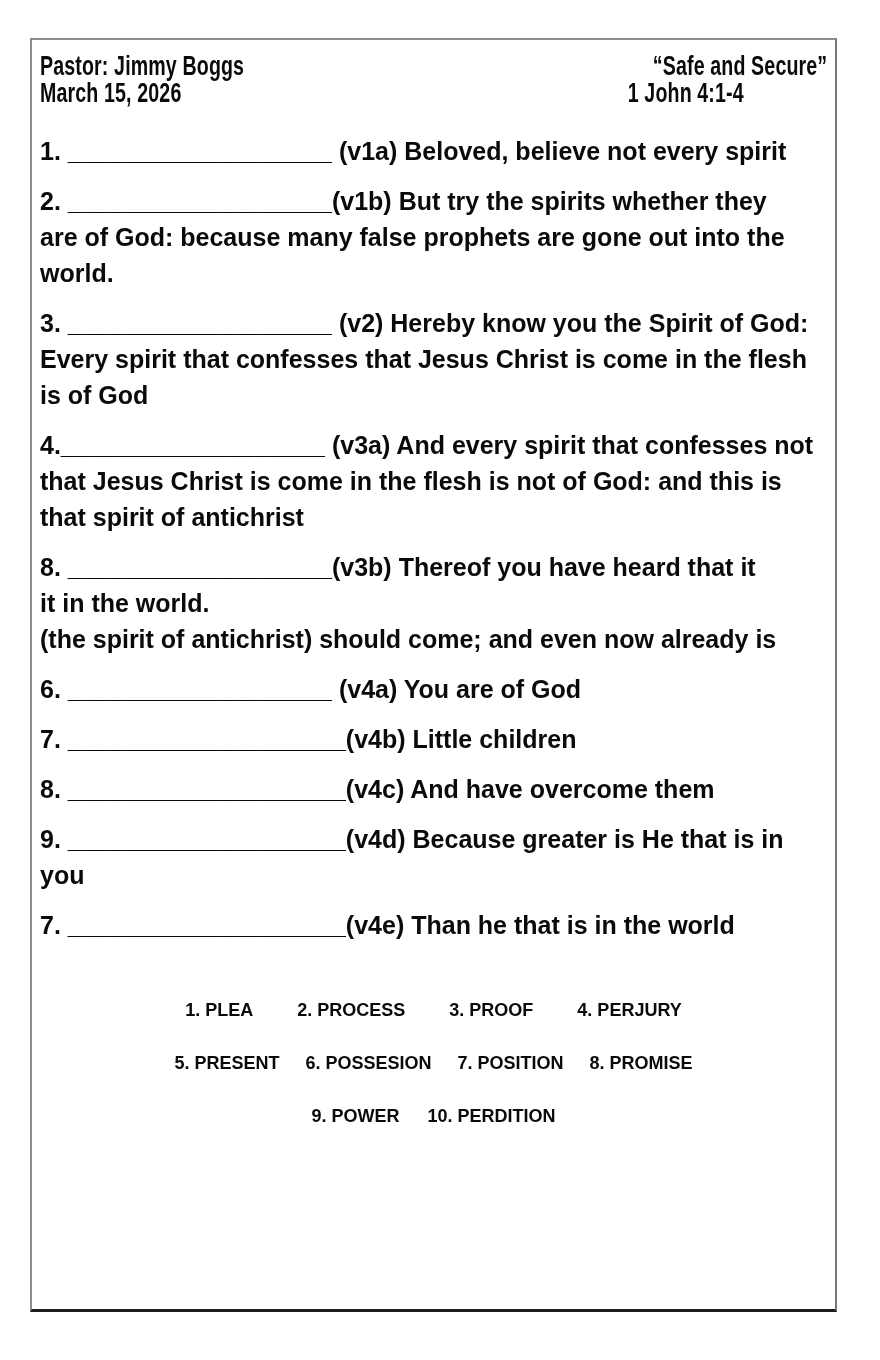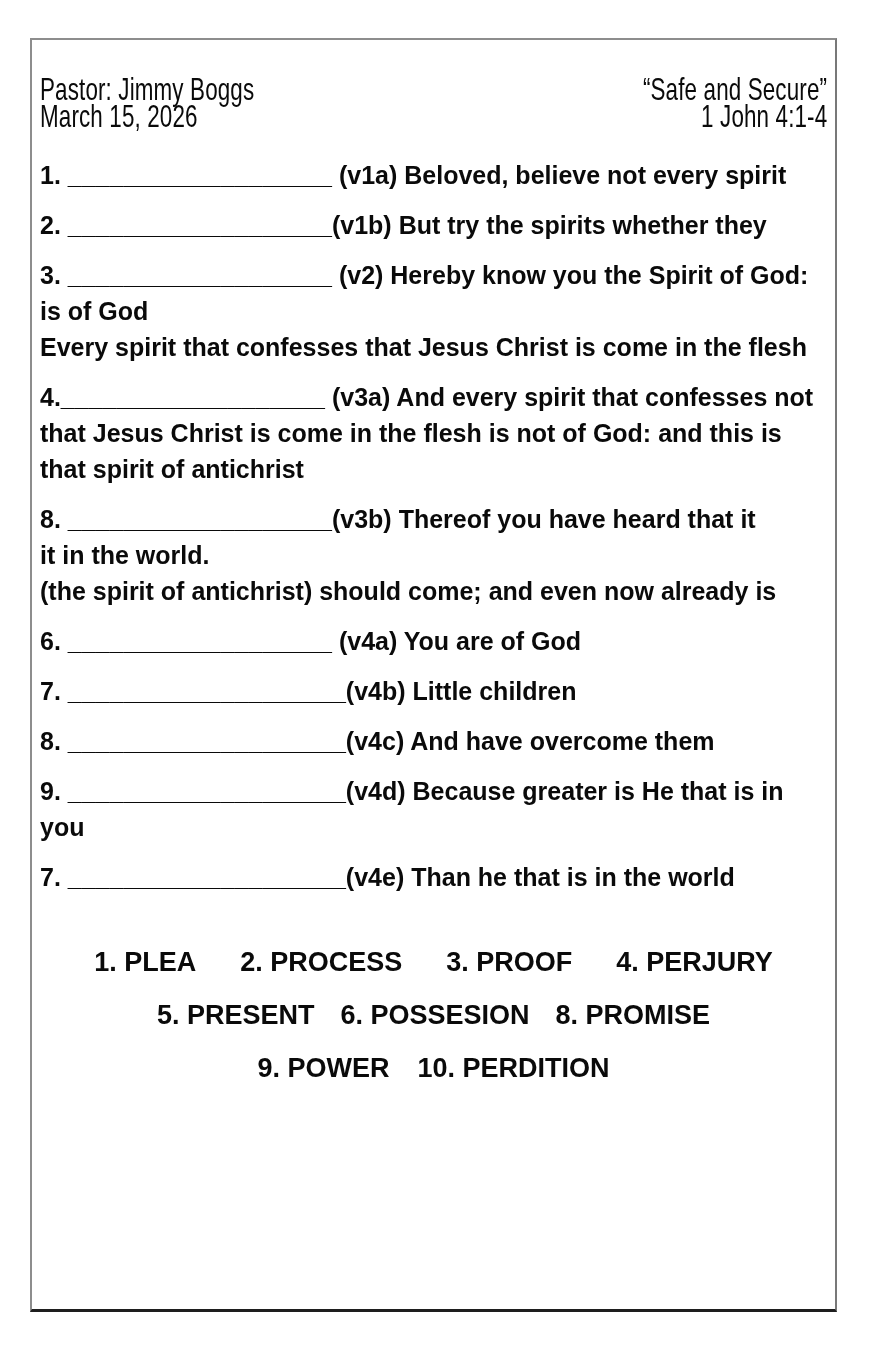--- a/index.html
+++ b/index.html
@@ -23,50 +23,49 @@
     border-left: 2px solid #8d8d8d;
     border-right: 2px solid #787878;
     border-bottom: 3px solid #1e1e1e;
     padding: 12px 8px 0 8px;
     background: #ffffff;
   }
   .hdr {
     display: flex;
     justify-content: space-between;
     align-items: flex-start;
-    font-weight: normal;
-    font-size: 32px;
+    font-weight: bold;
+    font-size: 28px;
     line-height: 27px;
     letter-spacing: 0.2px;
-    margin-top: 24px;
   }
   .hdr-left div, .hdr-right div { white-space: pre; }
   .cond {
     display: inline-block;
     transform: scaleX(0.70);
   }
   .hdr-left .cond { transform-origin: left center; }
-  .hdr-right { text-align: right; }
+  .hdr-right { text-align: left; }
   .hdr-right .cond { transform-origin: right center; }
 
   .items { margin-top: 27px; }
   .item { margin: 0 0 14px 0; }
   .line {
     font-weight: bold;
     font-size: 25px;
     line-height: 36px;
     white-space: pre;
   }
 
   .word-bank { margin-top: 49px; }
   .wb-row {
     display: flex;
     justify-content: center;
     font-weight: bold;
-    font-size: 27px;
+    font-size: 18px;
     line-height: 36px;
     margin-bottom: 17px;
     white-space: pre;
   }
   .wb-row-1 { gap: 44px; }
   .wb-row-2 { gap: 26px; }
   .wb-row-3 { gap: 28px; }
 </style>
 </head>
 <body>
@@ -84,25 +83,27 @@
         <div><span class="cond">1 John 4:1-4</span></div>
       </div>
     </div>
 
     <div class="items">
       <div class="item">
         <div class="line">1. ___________________ (v1a) Beloved, believe not every spirit</div>
       </div>
       <div class="item">
         <div class="line">2. ___________________(v1b) But try the spirits whether they</div>
+        <div class="line">are of God: because many false prophets are gone out into the</div>
+        <div class="line">world.</div>
       </div>
       <div class="item">
         <div class="line">3. ___________________ (v2) Hereby know you the Spirit of God:</div>
+        <div class="line">Every spirit that confesses that Jesus Christ is come in the flesh</div>
         <div class="line">is of God</div>
-        <div class="line">Every spirit that confesses that Jesus Christ is come in the flesh</div>
       </div>
       <div class="item">
         <div class="line">4.___________________ (v3a) And every spirit that confesses not</div>
         <div class="line">that Jesus Christ is come in the flesh is not of God: and this is</div>
         <div class="line">that spirit of antichrist</div>
       </div>
       <div class="item">
         <div class="line">8. ___________________(v3b) Thereof you have heard that it</div>
         <div class="line">it in the world.</div>
         <div class="line">(the spirit of antichrist) should come; and even now already is</div>
@@ -128,20 +129,21 @@
     <div class="word-bank">
       <div class="wb-row wb-row-1">
         <span>1. PLEA</span>
         <span>2. PROCESS</span>
         <span>3. PROOF</span>
         <span>4. PERJURY</span>
       </div>
       <div class="wb-row wb-row-2">
         <span>5. PRESENT</span>
         <span>6. POSSESION</span>
+        <span>7. POSITION</span>
         <span>8. PROMISE</span>
       </div>
       <div class="wb-row wb-row-3">
         <span>9. POWER</span>
         <span>10. PERDITION</span>
       </div>
     </div>
 
   </div>
 </div>

